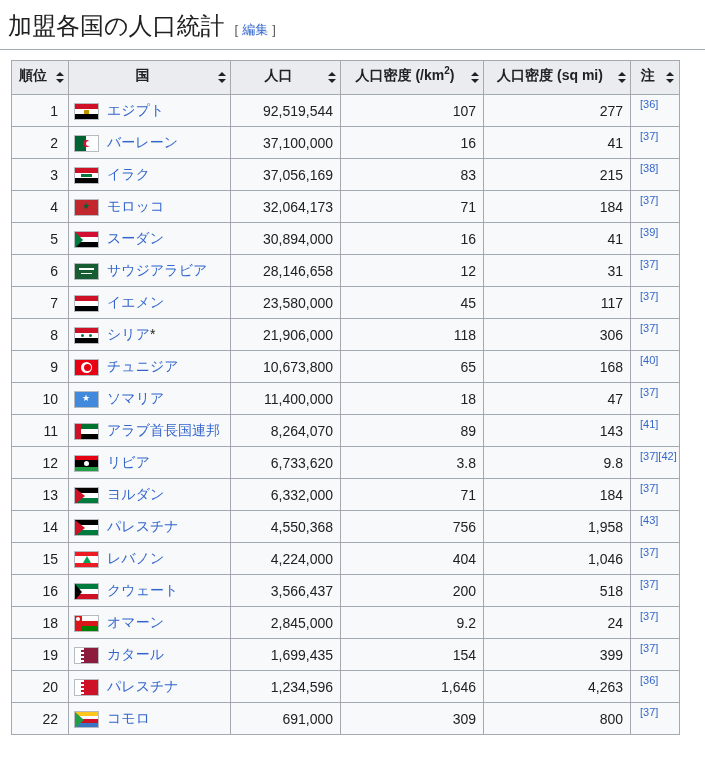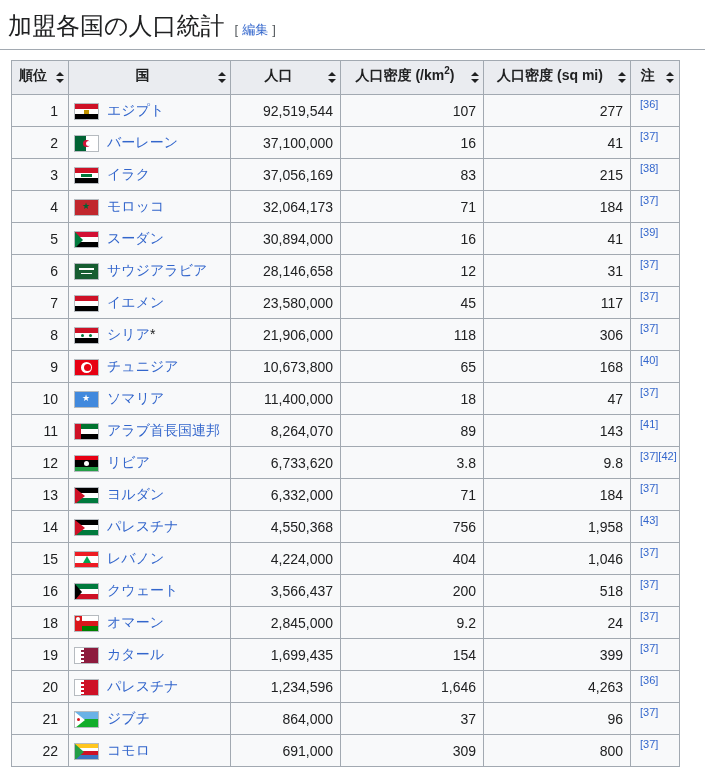--- a/index.html
+++ b/index.html
@@ -273,28 +273,20 @@
         </tr>
         <tr>
           <td class="rank">20</td>
           <td class="country"><span class="flag f-bh"></span><a>パレスチナ</a></td>
           <td class="num">1,234,596</td>
           <td class="num">1,646</td>
           <td class="num">4,263</td>
           <td class="refs"><a>[36]</a></td>
         </tr>
         <tr>
-          <td class="rank">21</td>
-          <td class="country"><span class="flag f-dj"></span><a>ジブチ</a></td>
-          <td class="num">864,000</td>
-          <td class="num">37</td>
-          <td class="num">96</td>
-          <td class="refs"><a>[37]</a></td>
-        </tr>
-        <tr>
           <td class="rank">22</td>
           <td class="country"><span class="flag f-km"></span><a>コモロ</a></td>
           <td class="num">691,000</td>
           <td class="num">309</td>
           <td class="num">800</td>
           <td class="refs"><a>[37]</a></td>
         </tr>
       </tbody>
   </table>
 </div>

